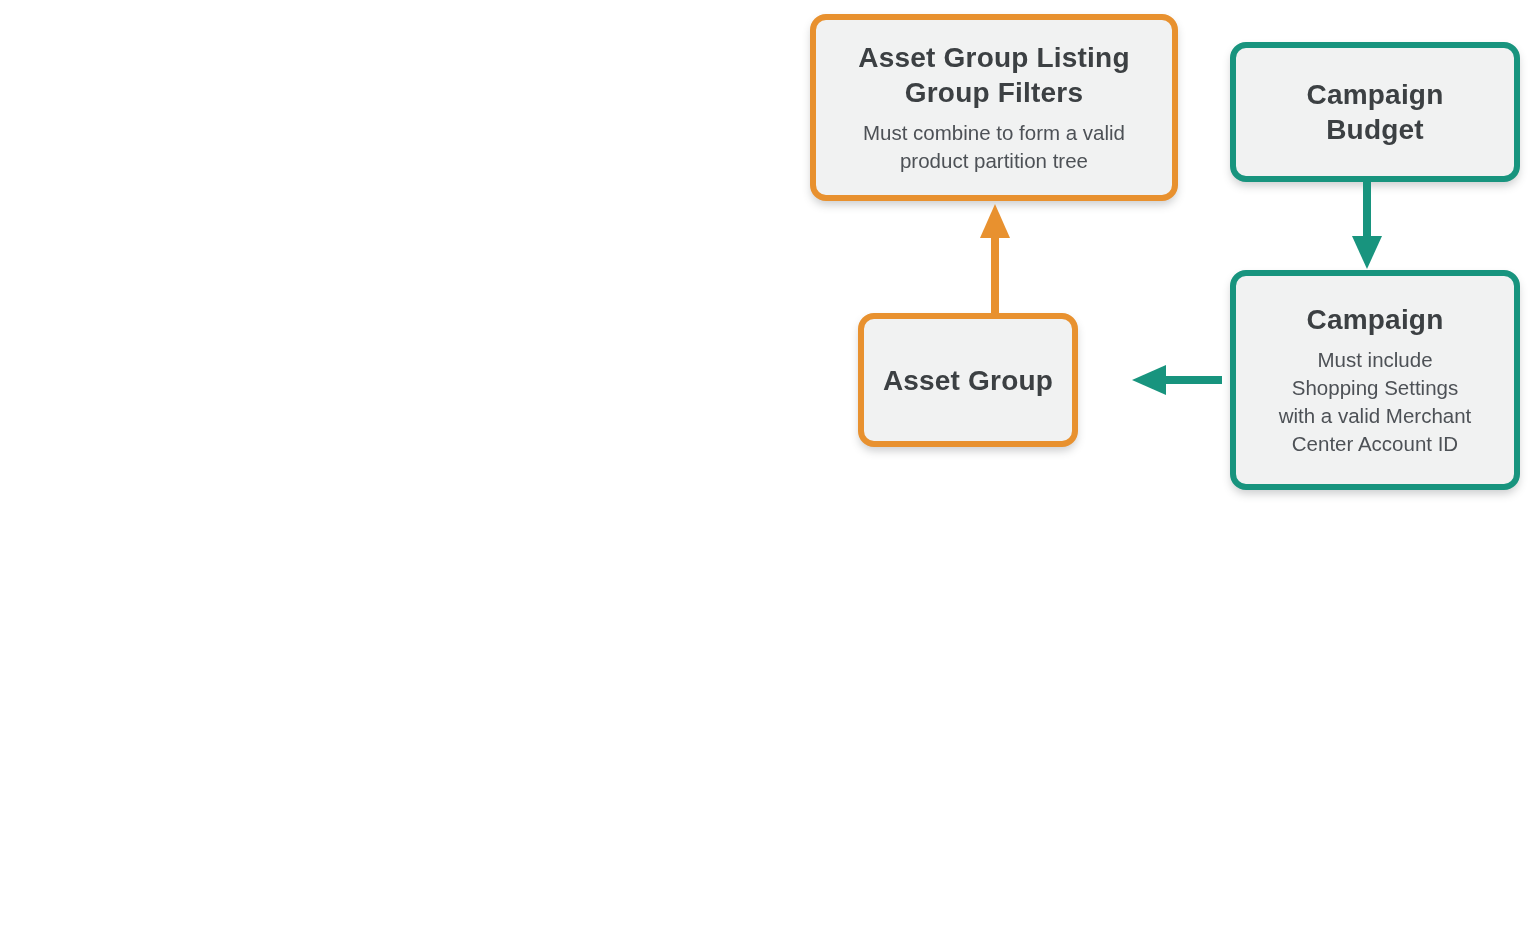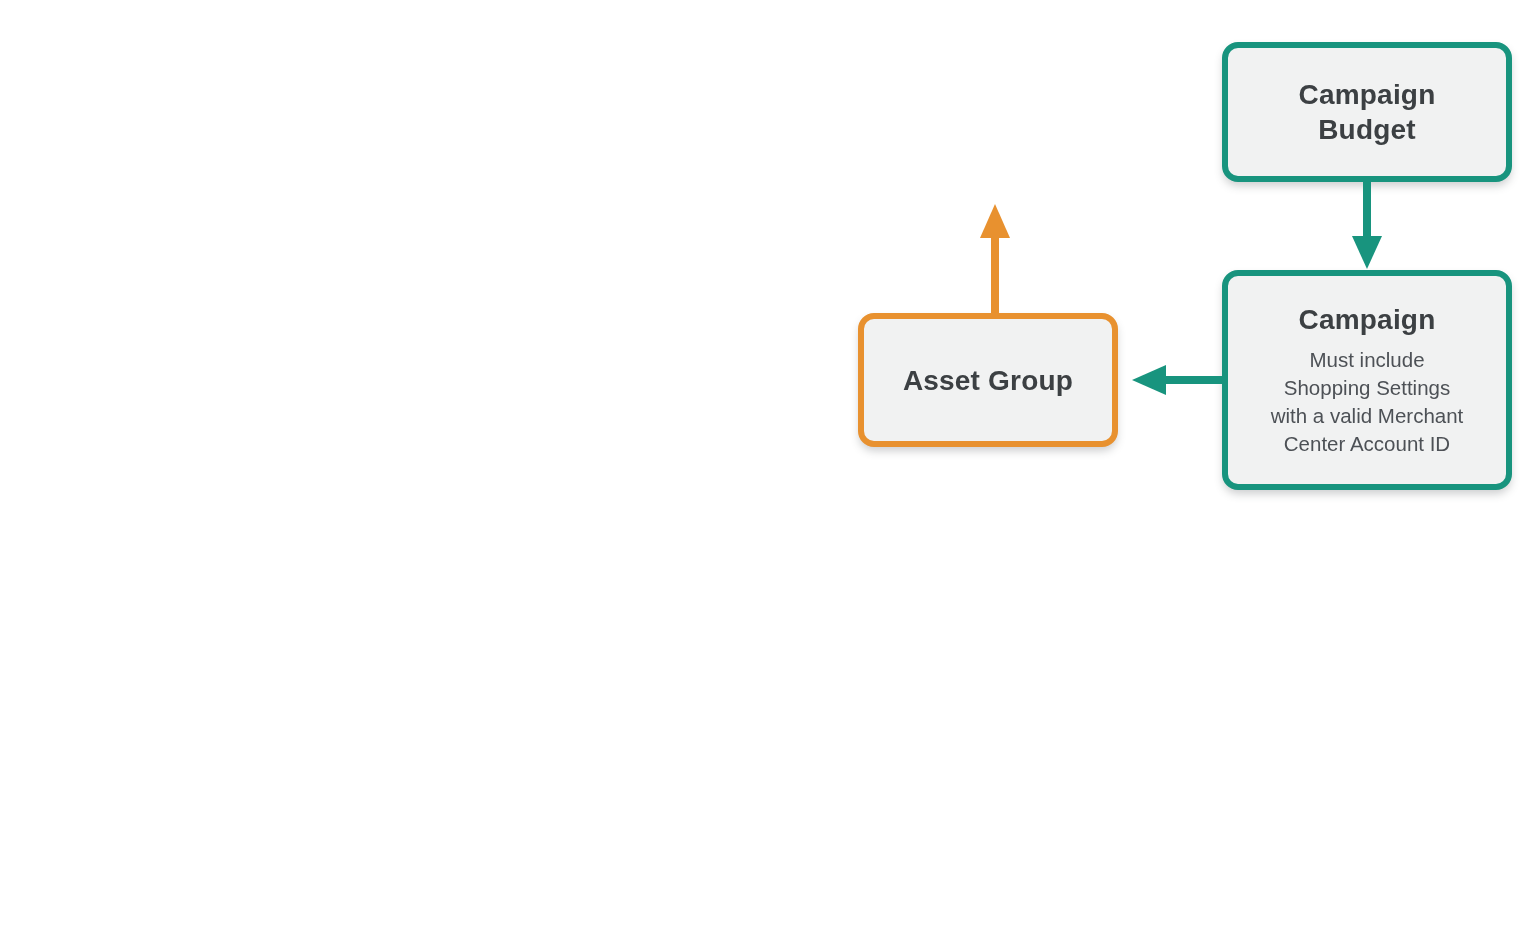--- a/index.html
+++ b/index.html
@@ -27,41 +27,41 @@
     border-radius:16px;
     display:flex;
     flex-direction:column;
     align-items:center;
     justify-content:center;
     text-align:center;
     padding:10px 14px;
     box-shadow:0 5px 9px -1px rgba(60,64,67,0.25);
   }
   .node.orange{border:6px solid var(--orange);}
-  .node.teal{border:6px solid var(--teal);}
+  .node.teal{border:6px solid var(--teal);margin-left:8px;}
   .title{
     font-weight:700;
     font-size:28px;
     line-height:35px;
     color:var(--title-text);
     white-space:pre-line;
     letter-spacing:0.2px;
   }
   .subtitle{
     font-weight:400;
     font-size:20.5px;
     line-height:28px;
     color:var(--subtitle-text);
     white-space:pre-line;
     margin-top:9px;
   }
   
   #node-aglgf   {left:810px;  top:14px;  width:368px; height:187px;}
   #node-budget  {left:1222px; top:42px;  width:290px; height:140px;}
-  #node-assetgrp{left:858px;  top:313px; width:260px; height:134px;}
+  #node-assetgrp{left:858px;  top:313px; width:220px; height:134px;}
   #node-campaign{left:1222px; top:270px; width:290px; height:220px;}
 
   
   .shaft{position:absolute;}
   .shaft.orange{background:var(--orange);}
   .shaft.teal{background:var(--teal);}
   .head{position:absolute;width:0;height:0;}
 
   #arrow-up-shaft {left:991px; top:234px; width:8px; height:79px;}
   #arrow-up-head{
@@ -94,20 +94,26 @@
     line-height:24px;
     color:var(--note-text);
     white-space:pre-line;
   }
 </style>
 </head>
 <body>
 
 <div class="canvas">
 
+  <div class="node orange" id="node-aglgf">
+    <div class="title">Asset Group Listing
+Group Filters</div>
+    <div class="subtitle">Must combine to form a valid
+product partition tree</div>
+  </div>
 
   <div class="node teal" id="node-budget">
     <div class="title">Campaign
 Budget</div>
   </div>
 
   <div class="node orange" id="node-assetgrp">
     <div class="title">Asset Group</div>
   </div>
 

